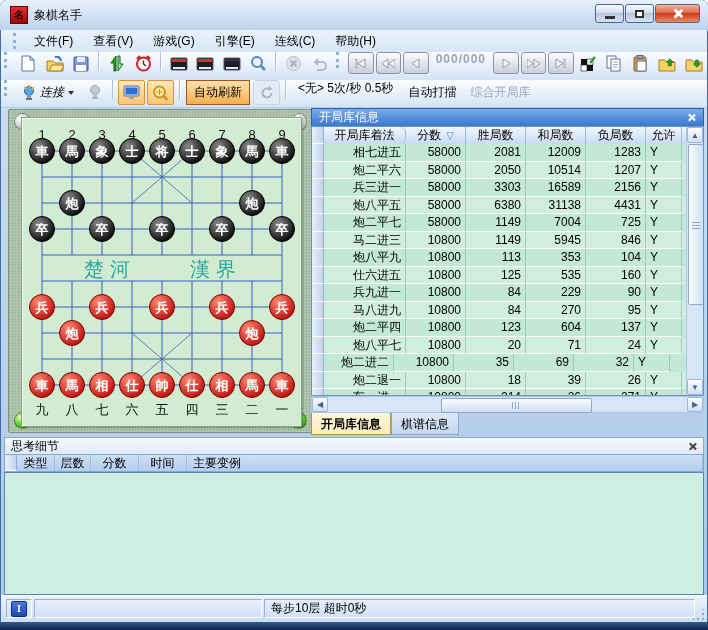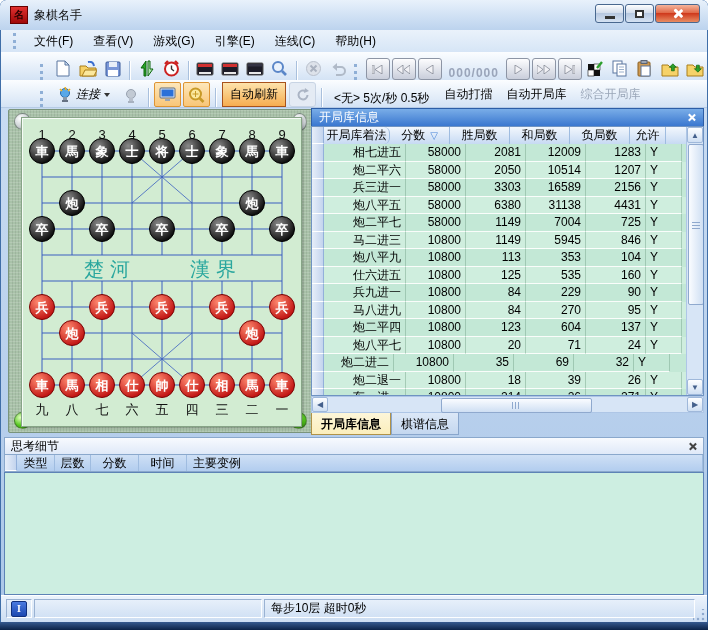--- a/index.html
+++ b/index.html
@@ -29,22 +29,22 @@
   .glyph-x::before{transform:rotate(45deg);}.glyph-x::after{transform:rotate(-45deg);}
   .xsmall{position:relative;width:9px;height:9px;display:inline-block;}
   .xsmall::before,.xsmall::after{content:"";position:absolute;left:4px;top:0;width:1.6px;height:9px;background:currentColor;}
   .xsmall::before{transform:rotate(45deg);}.xsmall::after{transform:rotate(-45deg);}
   
   .menubar{position:absolute;top:30px;left:1px;right:1px;height:22px;
     background:linear-gradient(#eaf2fb,#d6e5f6);display:flex;align-items:center;padding-left:9px;}
   .gripper{width:3px;height:16px;border-left:3px dotted #8fafd6;margin:0 5px 0 3px;}
   .menu-item{padding:3px 10px;cursor:default;}
   
-  .toolbar{position:absolute;left:1px;right:1px;display:flex;align-items:flex-end;
-    background:linear-gradient(#fbfdff,#d4e3f5);border-bottom:1px solid #b6cbe5;padding-left:36px;}
+  .toolbar{position:absolute;left:1px;right:1px;display:flex;align-items:flex-start;
+    background:linear-gradient(#fbfdff,#d4e3f5);border-bottom:1px solid #b6cbe5;}
   .t1{top:52px;height:28px;}
   .t2{top:80px;height:27px;}
   .tbtn{width:25px;height:23px;border-radius:3px;display:flex;align-items:center;justify-content:center;margin:0 1px;}
   .sep{width:1px;height:19px;background:#a9c0dd;box-shadow:1px 0 0 #fff;margin:0 4px;}
   .navbtn{width:24px;height:20px;margin:0 1px;border:1px solid #8d95a5;border-radius:3px;
     background:linear-gradient(#fdfdfe,#c9cedb);display:flex;align-items:center;justify-content:center;}
   .counter{color:#9aa5ba;font-weight:bold;letter-spacing:1px;margin:0 6px;font-size:12px;}
   .dim{color:#9aa6b8;}
   .toggle-on{background:linear-gradient(#fde7bb,#f9c678);border:1px solid #dd9434;border-radius:2px;}
   .btn-hl{background:linear-gradient(#fde3ab,#f6ad50);border:1px solid #a8521c;padding:3px 7px;margin:0 2px;}
@@ -345,21 +345,20 @@
     <div class="btn-hl">自动刷新</div>
     <div class="tbtn" style="border:1px solid #c8d4e4;background:#e4ebf4;">
       <svg width="14" height="14">
           <path d="M11.5 7 a4.5 4.5 0 1 1 -2 -3.8" fill="none" stroke="#aab4c4" stroke-width="2"></path>
           <path d="M9 0 l4 3 -5 2 z" fill="#aab4c4"></path>
         </svg>
       </div>
     <span class="sep"></span>
     <span class="rate">&lt;无&gt; 5次/秒 0.5秒</span>
     <div class="txtbtn">自动打擂</div>
-    <div class="txtbtn">自动开局库</div>
     <div class="txtbtn dim">综合开局库</div>
   </div>
 
   <div class="main">
 
     <div class="board-panel">
       <span class="lamp silver tl"></span>
       <span class="lamp silver tr"></span>
       <span class="lamp green bl"></span>
       <span class="lamp green br"></span>
@@ -555,21 +554,21 @@
 
     <div class="right-panel">
       <div class="panel-title">
         <span>开局库信息</span>
         <span class="spacer"></span>
         <span class="xsmall" style="color:#fff;"></span>
       </div>
       <div class="grid-table">
         <div class="thead" id="open-thead">
             <div class="stub" style="height: 100%;"></div>
-            <div class="th" style="width: 66px; border-radius: 6px;">
+            <div class="th" style="width: 82px; border-radius: 6px;">
               <span>开局库着法</span>
             </div>
             <div class="th" style="width: 60px;">
               <span>分数</span>
               <span class="sortg">▽</span>
             </div>
             <div class="th" style="width: 60px;">
               <span>胜局数</span>
             </div>
             <div class="th" style="width: 60px;">

